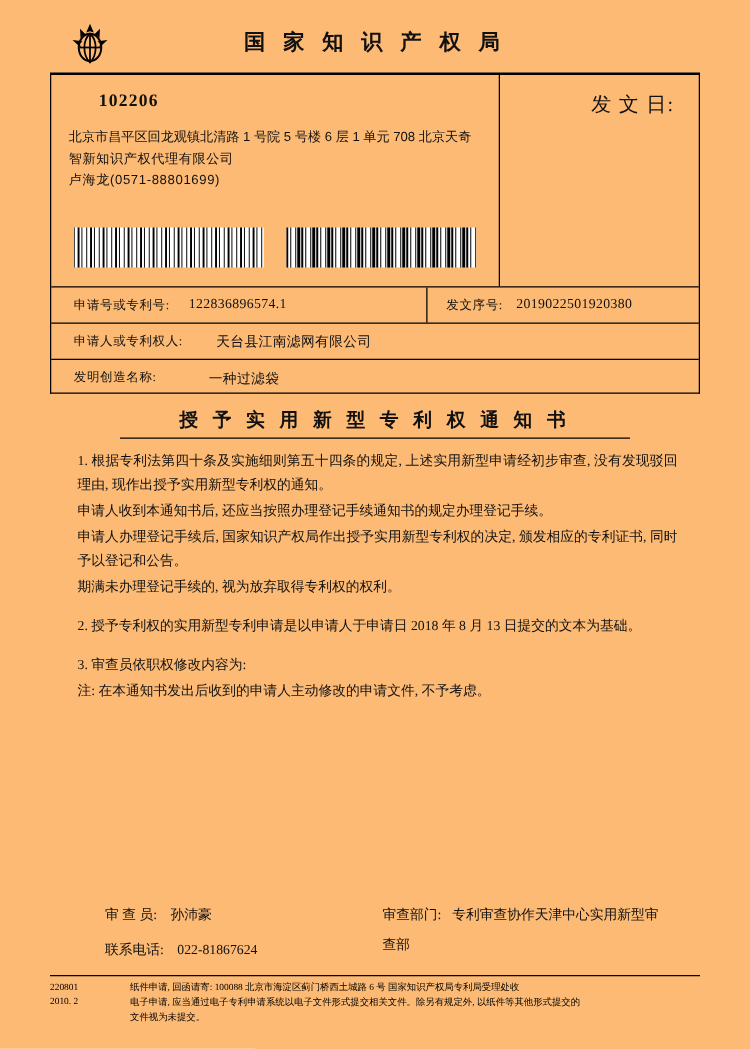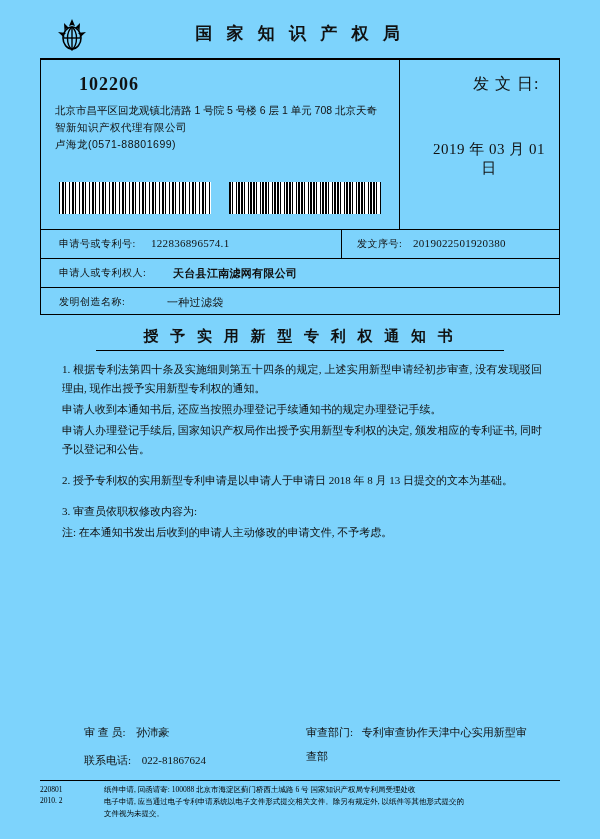--- a/index.html
+++ b/index.html
@@ -13,21 +13,21 @@
     font-family: "Liberation Serif", serif;
     color: #111;
     position: relative;
     overflow: hidden;
   }
   .page {
     position: absolute;
     left: 0; top: 0;
     width: 600px;
     height: 839px;
-    background: #7dd3fc;
+    background: #fdba74;
   }
 
   
   .header {
     position: absolute;
     left: 40px;
     top: 14px;
     width: 520px;
     height: 44px;
   }
@@ -90,21 +90,21 @@
     left: 0;
     width: 518px;
     height: 1px;
     background: #000;
   }
 
   .zip {
     position: absolute;
     left: 38px;
     top: 14px;
-    font-size: 18px;
+    font-size: 14px;
     font-weight: bold;
     letter-spacing: 1px;
     font-family: "Liberation Serif", serif;
   }
   .addr {
     position: absolute;
     left: 14px;
     top: 42px;
     width: 334px;
     text-align: left;
@@ -317,55 +317,55 @@
         <div class="line2">智新知识产权代理有限公司</div>
         <div class="line3">卢海龙(0571-88801699)</div>
       </div>
 
       <div class="barcodes">
         <div class="barcode bc-a"></div>
         <div class="barcode bc-b"></div>
       </div>
 
       <div class="date-label">发 文 日:</div>
-      <div class="date-value">2019 年 03 月 01 日</div>
     </div>
 
     <div class="hline" style="top:169px;"></div>
 
     <div class="row" style="top:170px;">
       <div class="row-vline"></div>
       <div class="cell-label" style="left:18px;">申请号或专利号:</div>
       <div class="cell-value" style="left:110px;">122836896574.1</div>
       <div class="cell-label" style="left:316px;">发文序号:</div>
       <div class="cell-value" style="left:372px;">2019022501920380</div>
     </div>
 
     <div class="hline" style="top:198px;"></div>
 
     <div class="row" style="top:199px;">
       <div class="cell-label" style="left:18px;">申请人或专利权人:</div>
-      <div class="cell-value" style="left:132px;font-weight:bold;">天台县江南滤网有限公司</div>
+      <div class="cell-value" style="left:132px;">天台县江南滤网有限公司</div>
     </div>
 
     <div class="hline" style="top:227px;"></div>
 
     <div class="row" style="top:228px;">
       <div class="cell-label" style="left:18px;">发明创造名称:</div>
       <div class="cell-value" style="left:126px;">一种过滤袋</div>
     </div>
   </div>
 
   <div class="doc-title">授 予 实 用 新 型 专 利 权 通 知 书</div>
   <div class="title-underline"></div>
 
   <div class="body-text">
     <p class="para">1. 根据专利法第四十条及实施细则第五十四条的规定, 上述实用新型申请经初步审查, 没有发现驳回理由, 现作出授予实用新型专利权的通知。</p>
     <p class="para">申请人收到本通知书后, 还应当按照办理登记手续通知书的规定办理登记手续。</p>
     <p class="para">申请人办理登记手续后, 国家知识产权局作出授予实用新型专利权的决定, 颁发相应的专利证书, 同时予以登记和公告。</p>
+    <p class="para">期满未办理登记手续的, 视为放弃取得专利权的权利。</p>
     <p class="para gap">2. 授予专利权的实用新型专利申请是以申请人于申请日 2018 年 8 月 13 日提交的文本为基础。</p>
     <p class="para gap">3. 审查员依职权修改内容为:</p>
     <p class="para">注: 在本通知书发出后收到的申请人主动修改的申请文件, 不予考虑。</p>
   </div>
 
   <div class="sig">
     <span>审 查 员:</span>
     <span style="margin-left:8px;">孙沛豪</span>
     <span class="right">
       <span>审查部门:</span>

